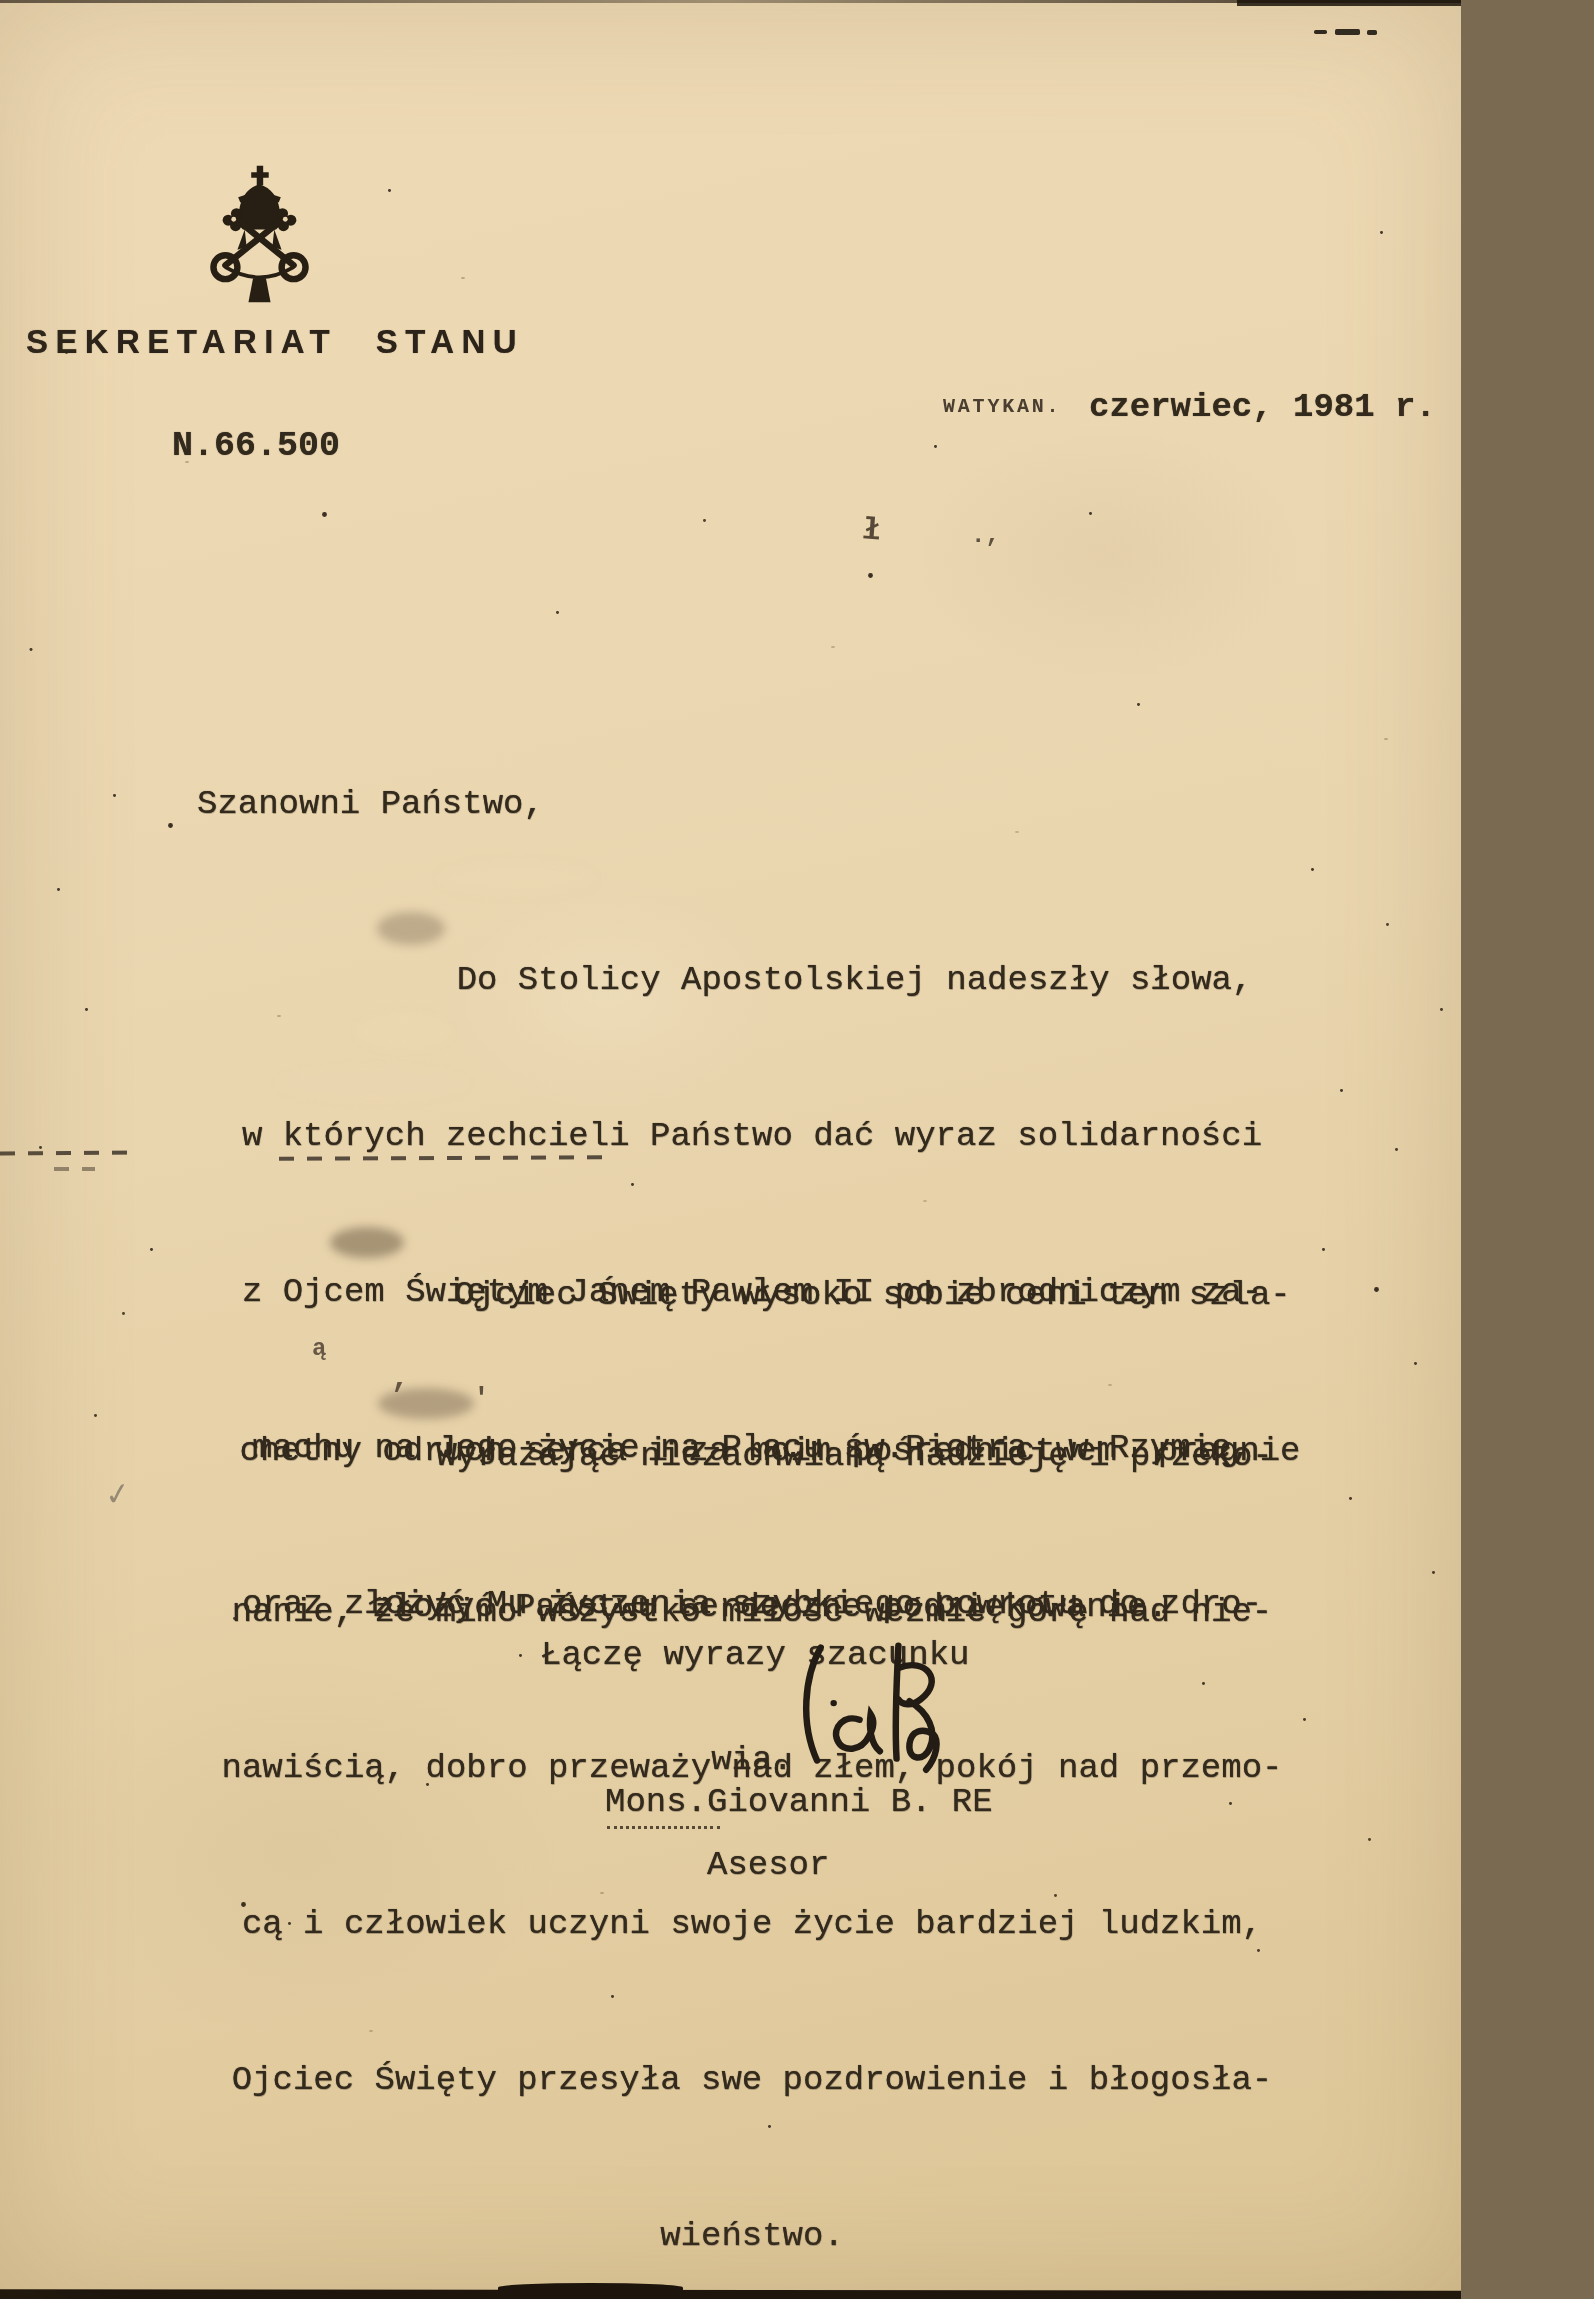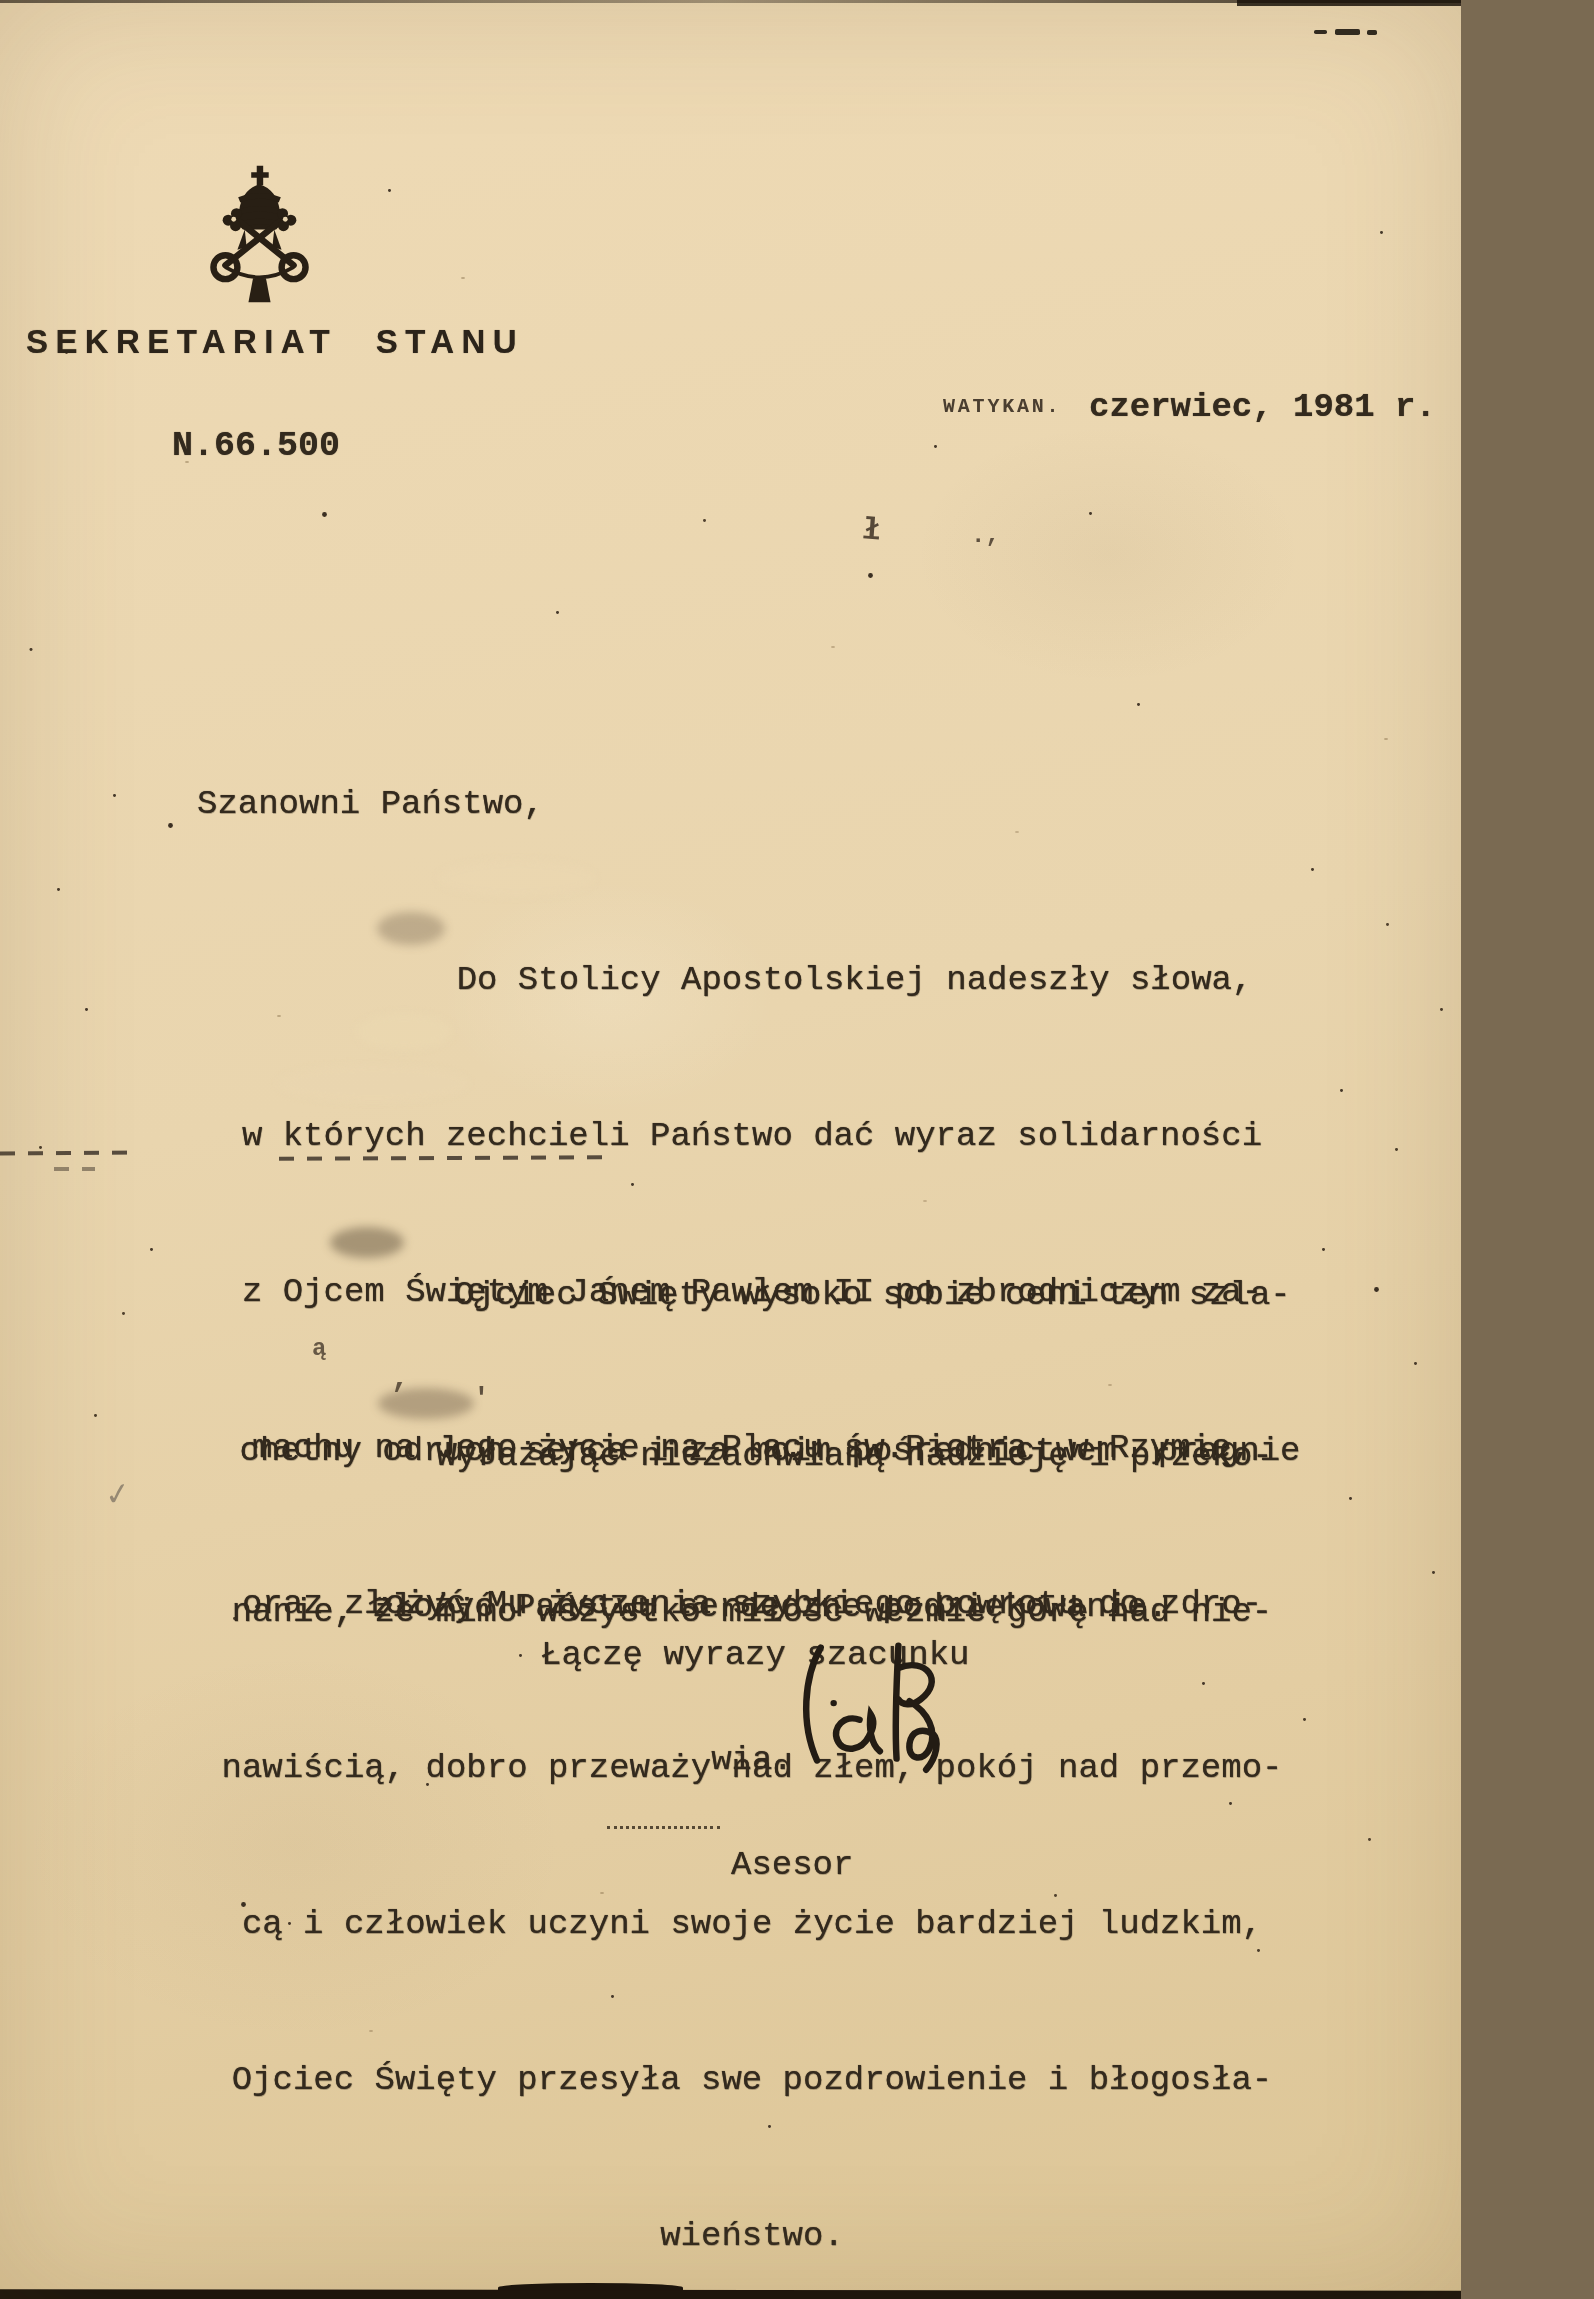--- a/index.html
+++ b/index.html
@@ -57,21 +57,21 @@
 
   
   .tw{font-size:34px;font-weight:400;line-height:52px;white-space:pre;
     text-shadow:0 0 0.9px rgba(45,34,22,.8),0.5px 0.5px 0 rgba(45,34,22,.25);z-index:3;}
   .salutation{position:absolute;left:197px;top:778px;}
   .para{position:absolute;left:175px;width:1154px;}
   .para .tline.first{text-indent:205px;}
   .p1{top:850px;} .p2{top:1165px;margin-left:18px;} .p3{top:1326px;}
   .closing{position:absolute;left:541px;top:1629px;}
   .signer-name{position:absolute;left:605px;top:1776px;}
-  .signer-title{position:absolute;left:707px;top:1839px;margin-left:24px;}
+  .signer-title{position:absolute;left:707px;top:1839px;}
   .mons-dots{position:absolute;left:607px;top:1826px;width:113px;height:0;border-bottom:3.7px dotted rgba(50,40,26,.8);z-index:3;}
 
   
   .hw-number{position:absolute;left:1543px;top:22px;z-index:7;}
   .signature{position:absolute;left:780px;top:1642px;width:222px;height:162px;z-index:7;}
   .pencil-check{position:absolute;left:107px;top:1473px;z-index:7;}
 
   
   .dash-rule{position:absolute;height:3.7px;z-index:3;opacity:.85;
     background:repeating-linear-gradient(90deg,#3e342a 0 14.8px,transparent 14.8px 28px);}
@@ -194,20 +194,21 @@
     <g fill="none" stroke="#231c14" stroke-width="7" stroke-linecap="round">
       <path d="M44 6 C26 38 22 88 40 128"></path>
       <circle cx="58" cy="66" r="3.5" fill="#231c14" stroke="none"></circle>
       <path d="M86 84 C70 78 56 92 62 106 C68 120 88 118 96 102 C102 92 102 84 98 78 C96 92 98 110 108 118"></path>
       <path d="M128 4 C126 42 124 92 126 126"></path>
       <path d="M128 28 C158 16 178 42 152 62 C142 70 132 68 128 62"></path>
       <path d="M140 64 C160 76 170 96 162 114 C156 130 138 128 140 110 C142 96 154 92 166 100 C172 106 170 124 158 138"></path>
     </g>
   </svg>
 
+  <div class="tw signer-name">Mons.Giovanni B. RE</div>
   <div class="mons-dots"></div>
   <div class="tw signer-title">Asesor</div>
 
   <div class="smudge fade sm-stolicy"></div>
   <div class="smudge blot sm-zech"></div>
   <div class="smudge fade sm-jego"></div>
   <div class="smudge fade sm-zlozyc"></div>
   <div class="smudge blot sm-odruch"></div>
   <div class="smudge blot sm-mimo"></div>
 

